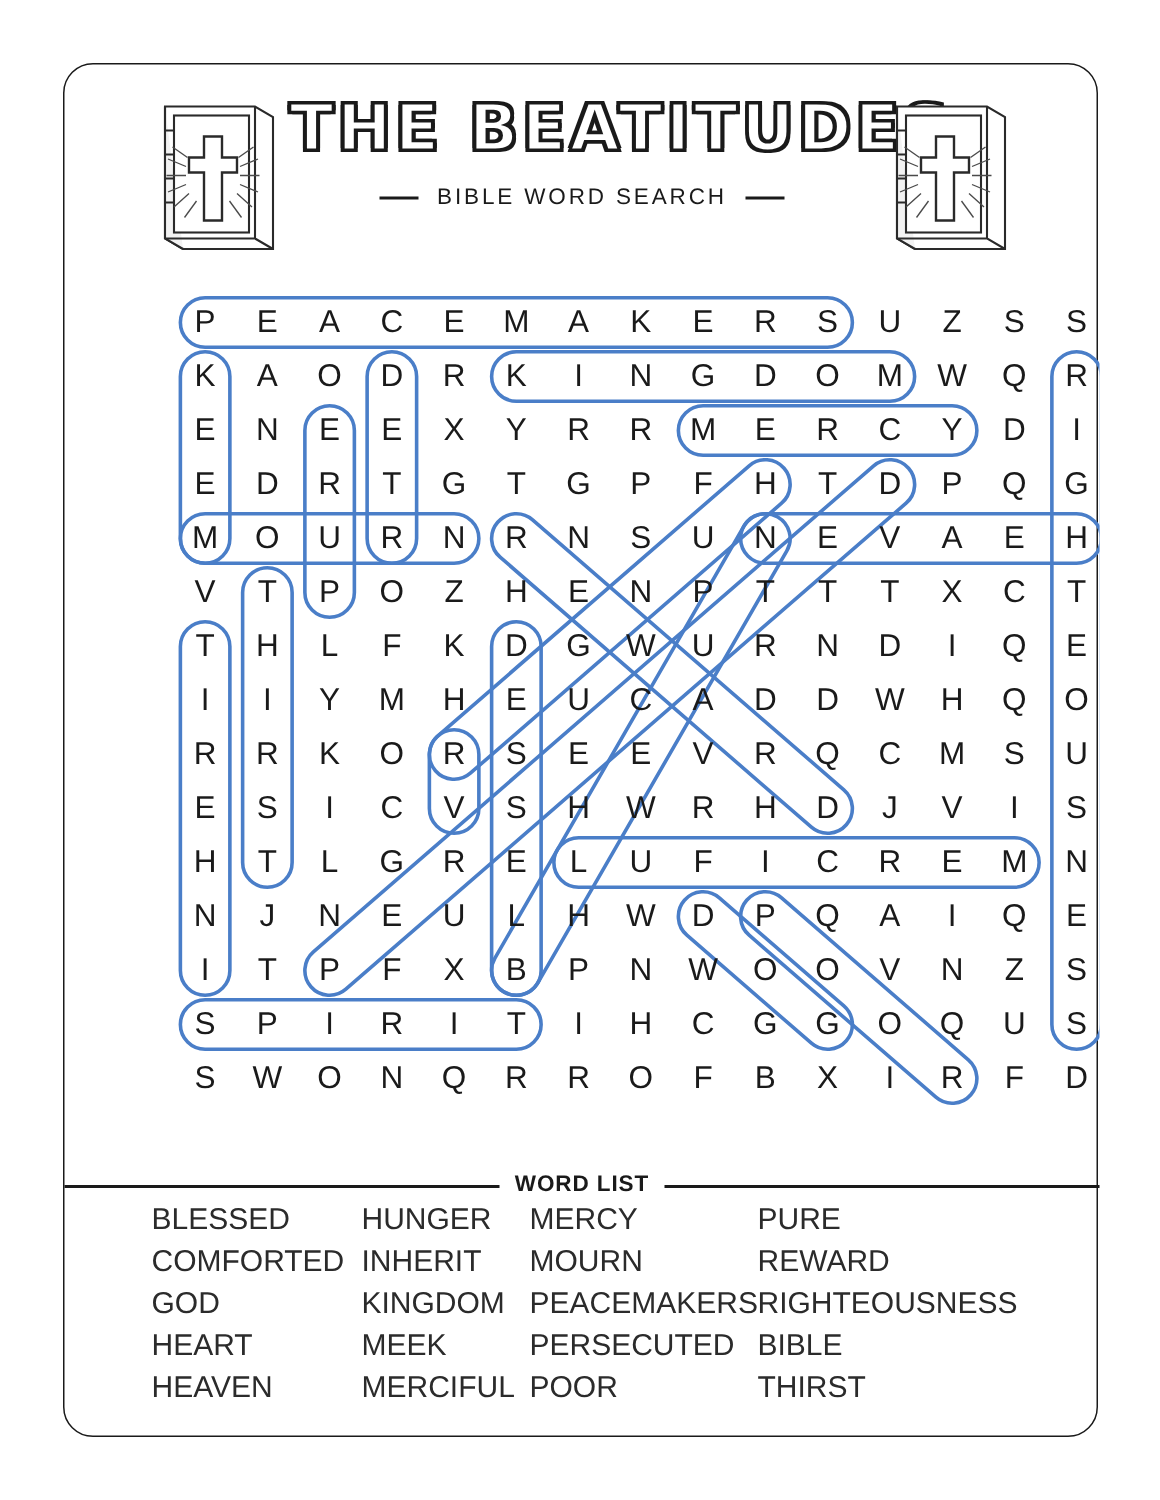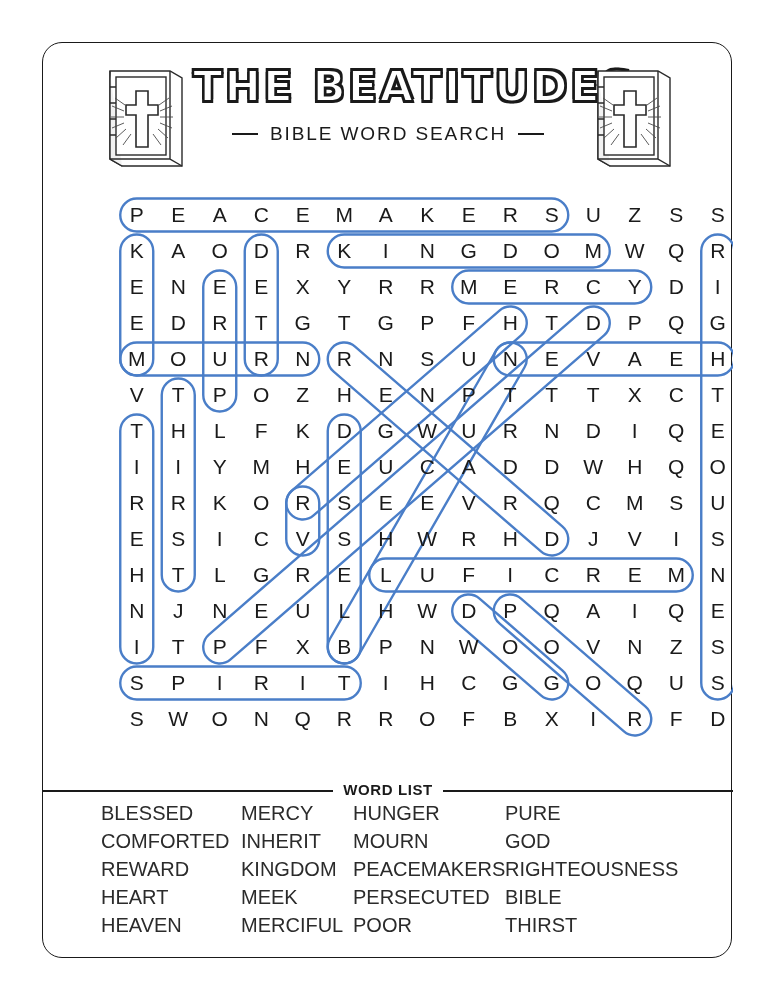--- a/index.html
+++ b/index.html
@@ -52,21 +52,21 @@
     text-shadow:
       -1.6px -1.6px 0 #1a1a1a, 1.6px -1.6px 0 #1a1a1a,
       -1.6px 1.6px 0 #1a1a1a, 1.6px 1.6px 0 #1a1a1a;
   }
   #subtitle-row {
     display: flex; align-items: center; justify-content: center;
     gap: 12px; margin-top: 14px;
   }
   .sub-dash { width: 26px; height: 2px; background: #1a1a1a; }
   #subtitle {
-    font-size: 19px; font-weight: normal;
+    font-size: 15px; font-weight: normal;
     letter-spacing: 1.9px; color: #1a1a1a;
     white-space: nowrap;
   }
 
   
   #grid-wrap {
     position: absolute;
     left: 0; top: 152px;
     width: 690px; height: 572px;
   }
@@ -499,28 +499,28 @@
     </div>
 
     <div id="divider-wrap">
       <span class="div-line" id="div-left"></span>
       <span id="wordlist-title">WORD LIST</span>
       <span class="div-line" id="div-right"></span>
     </div>
 
     <div id="wordlist">
         <div class="word">BLESSED</div>
+        <div class="word">HUNGER</div>
         <div class="word">MERCY</div>
-        <div class="word">HUNGER</div>
         <div class="word">PURE</div>
         <div class="word">COMFORTED</div>
         <div class="word">INHERIT</div>
         <div class="word">MOURN</div>
+        <div class="word">REWARD</div>
         <div class="word">GOD</div>
-        <div class="word">REWARD</div>
         <div class="word">KINGDOM</div>
         <div class="word">PEACEMAKERS</div>
         <div class="word">RIGHTEOUSNESS</div>
         <div class="word">HEART</div>
         <div class="word">MEEK</div>
         <div class="word">PERSECUTED</div>
         <div class="word">BIBLE</div>
         <div class="word">HEAVEN</div>
         <div class="word">MERCIFUL</div>
         <div class="word">POOR</div>

